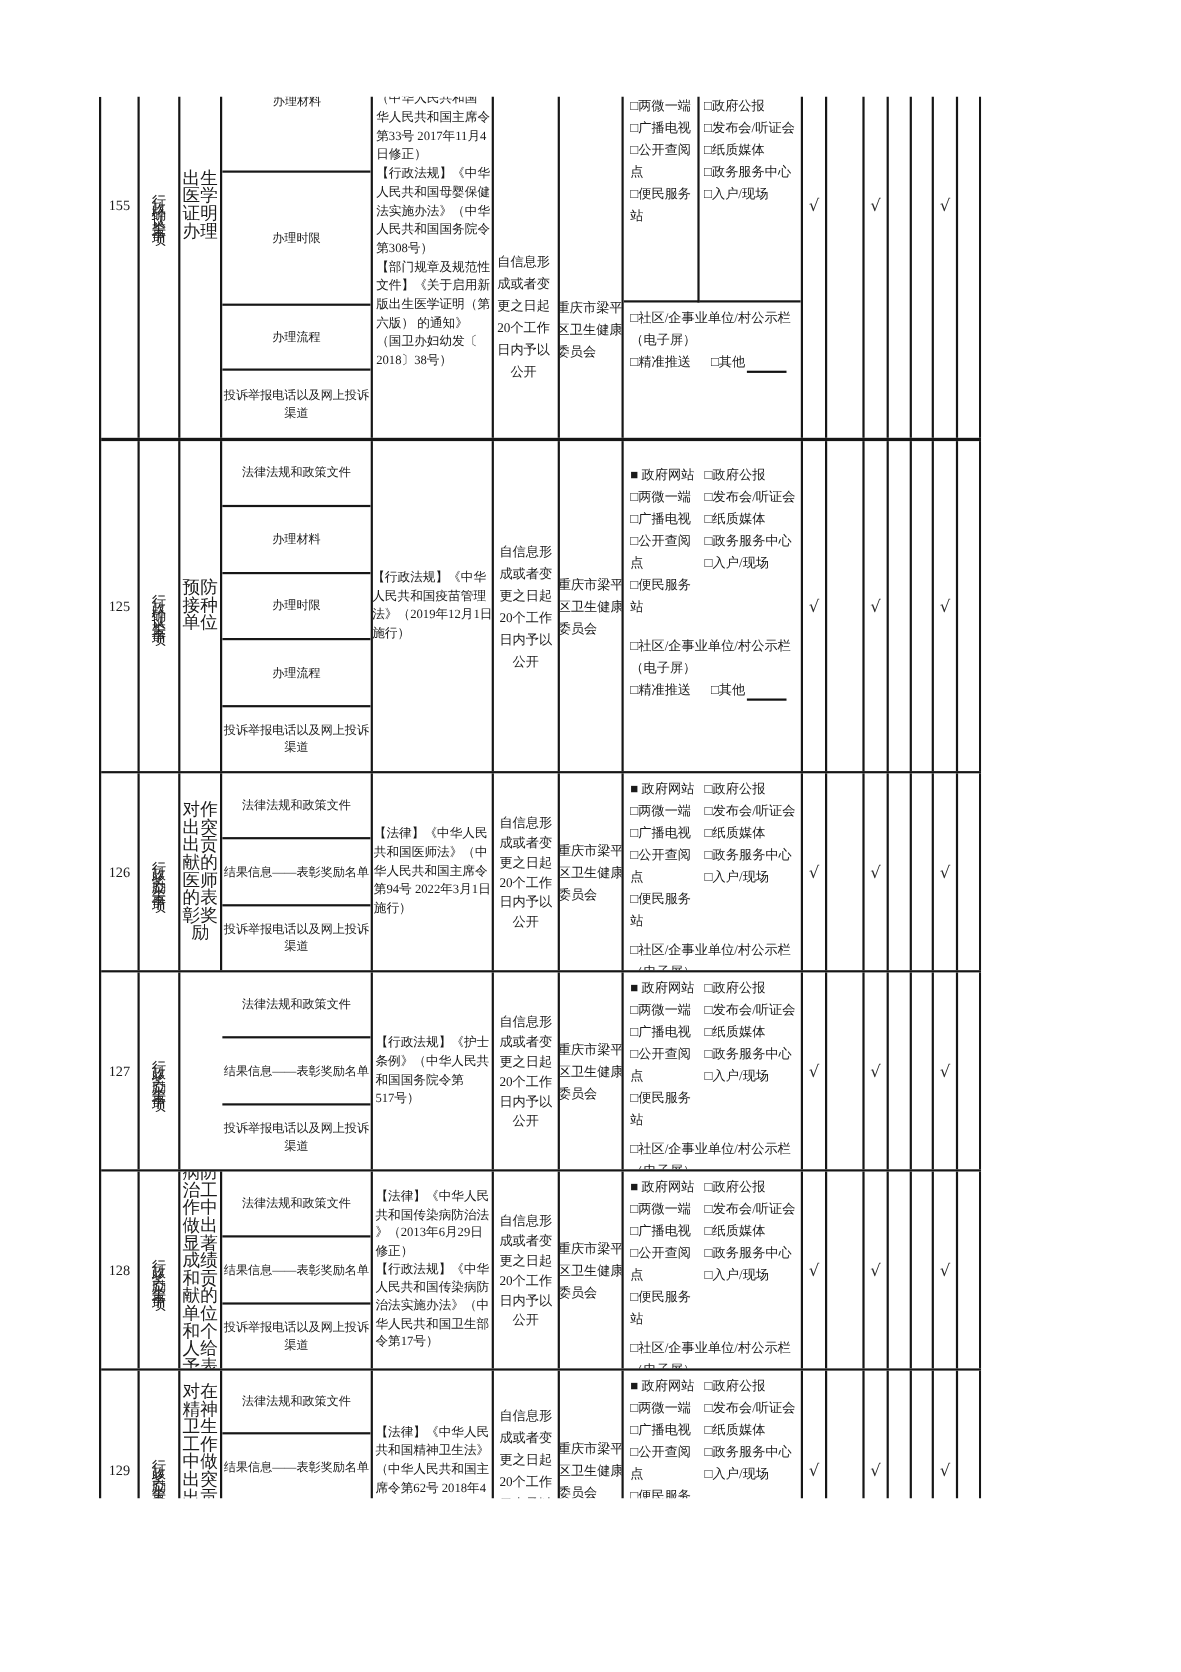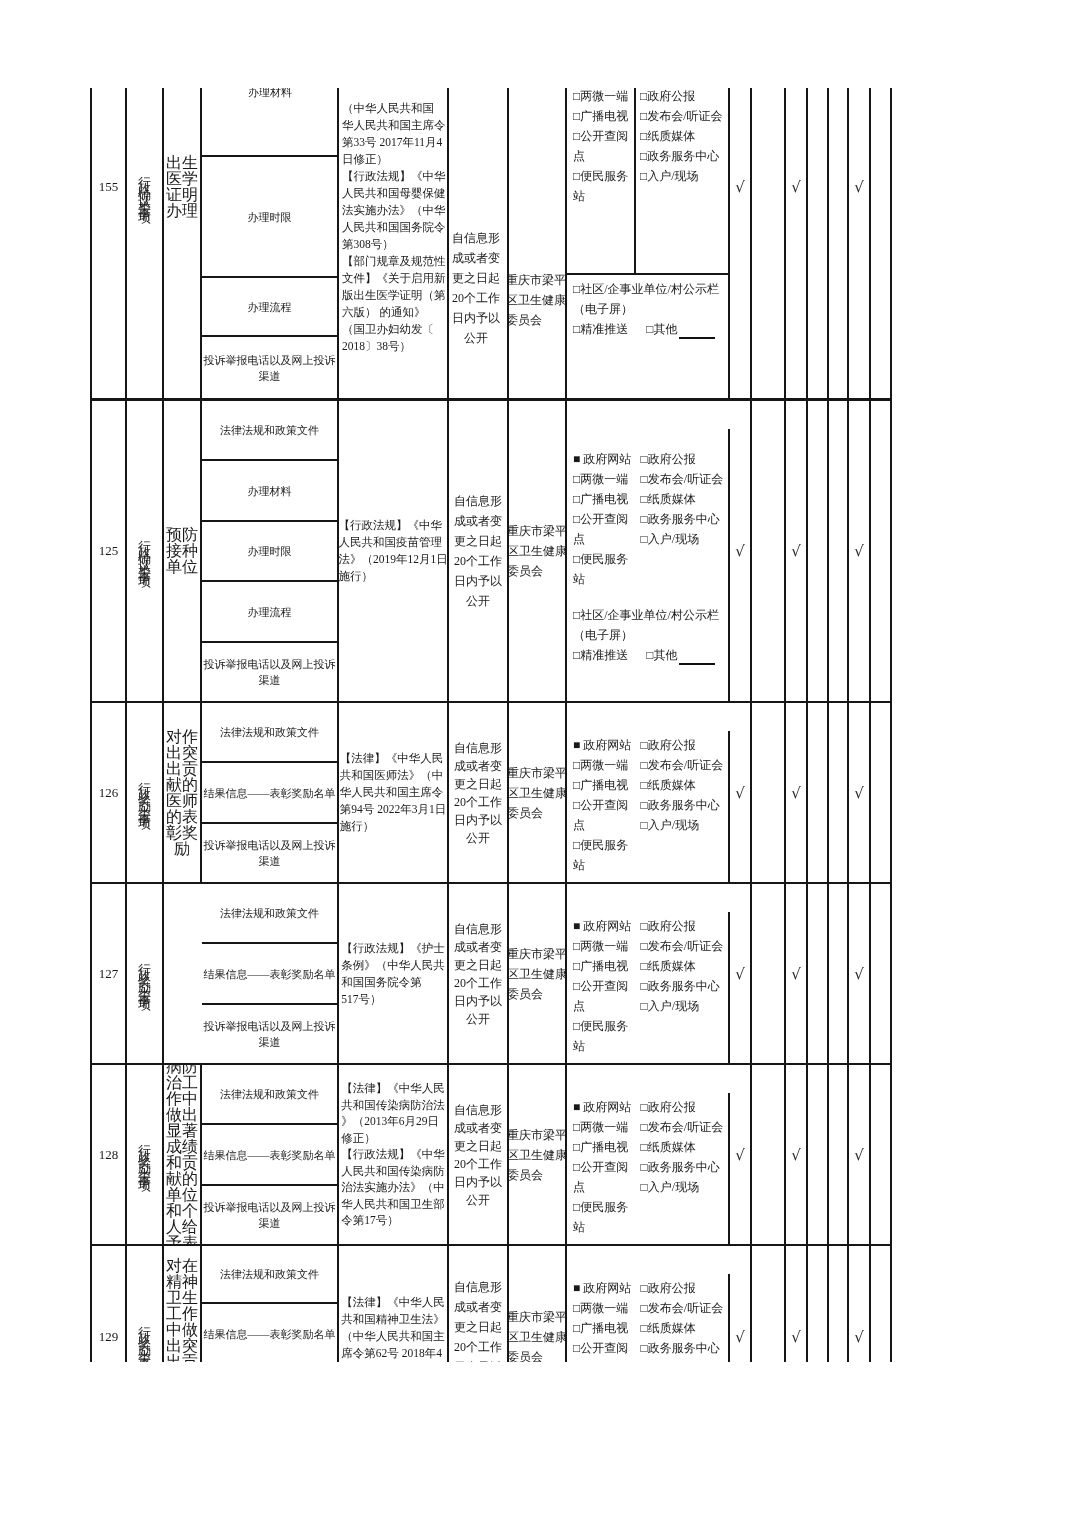--- a/index.html
+++ b/index.html
@@ -27,21 +27,21 @@
   .c-n7{left:779px;width:21px;}
   .vtext{writing-mode:vertical-rl;text-orientation:upright;font-size:13px;letter-spacing:6px;line-height:37px;}
   .itemtext{font-size:16px;line-height:16px;word-break:break-all;text-align:center;width:36px;}
   .subcell{position:relative;border-bottom:2px solid #161616;box-sizing:border-box;
            display:flex;align-items:center;justify-content:center;}
   .subcell.last{border-bottom:none;}
   .sublabel{font-size:11px;line-height:16px;word-break:break-all;text-align:center;width:132px;}
   .legaltext{font-size:11.5px;line-height:17px;white-space:pre;text-align:left;}
   .timetext{font-size:12px;line-height:20px;white-space:pre;text-align:center;}
   .orgtext{font-size:12px;line-height:20px;white-space:pre;}
-  .chan-pad{padding:4px 0 0 6px;margin-top:28px;}
+  .chan-pad{padding:4px 0 0 6px;}
   .chan-cols{display:flex;flex-direction:row;}
   .chan-colA{width:68px;font-size:12px;line-height:20px;white-space:pre;}
   .chan-colB{width:88px;font-size:12px;line-height:20px;white-space:pre;font-family:Liberation Serif, serif;}
   .chan-bottom{font-size:12px;line-height:20px;white-space:pre;margin-top:6px;}
   .chan-extra{font-size:12px;line-height:20px;display:flex;align-items:flex-end;}
   .u-line{display:inline-block;width:36px;border-bottom:2px solid #111;margin-left:1px;}
   .tick{font-size:15px;color:#2b2b2b;font-family:"DejaVu Serif",serif;}
   
   .abs{position:absolute;}
 </style>
@@ -70,21 +70,21 @@
               <div class="sublabel">办理时限</div>
             </div>
           <div class="subcell" style="height:59px;">
               <div class="sublabel">办理流程</div>
             </div>
           <div class="subcell last" style="height:61px;">
               <div class="sublabel">投诉举报电话以及网上投诉渠道</div>
             </div>
         </div>
         <div class="cell c-legal" style="display:block;">
-          <div class="abs legaltext" style="top:124px;left:3px;">（中华人民共和国
+          <div class="abs legaltext" style="top:106px;left:3px;">（中华人民共和国
 华人民共和国主席令
 第33号 2017年11月4
 日修正）
 【行政法规】《中华
 人民共和国母婴保健
 法实施办法》（中华
 人民共和国国务院令
 第308号）
 【部门规章及规范性
 文件】《关于启用新

